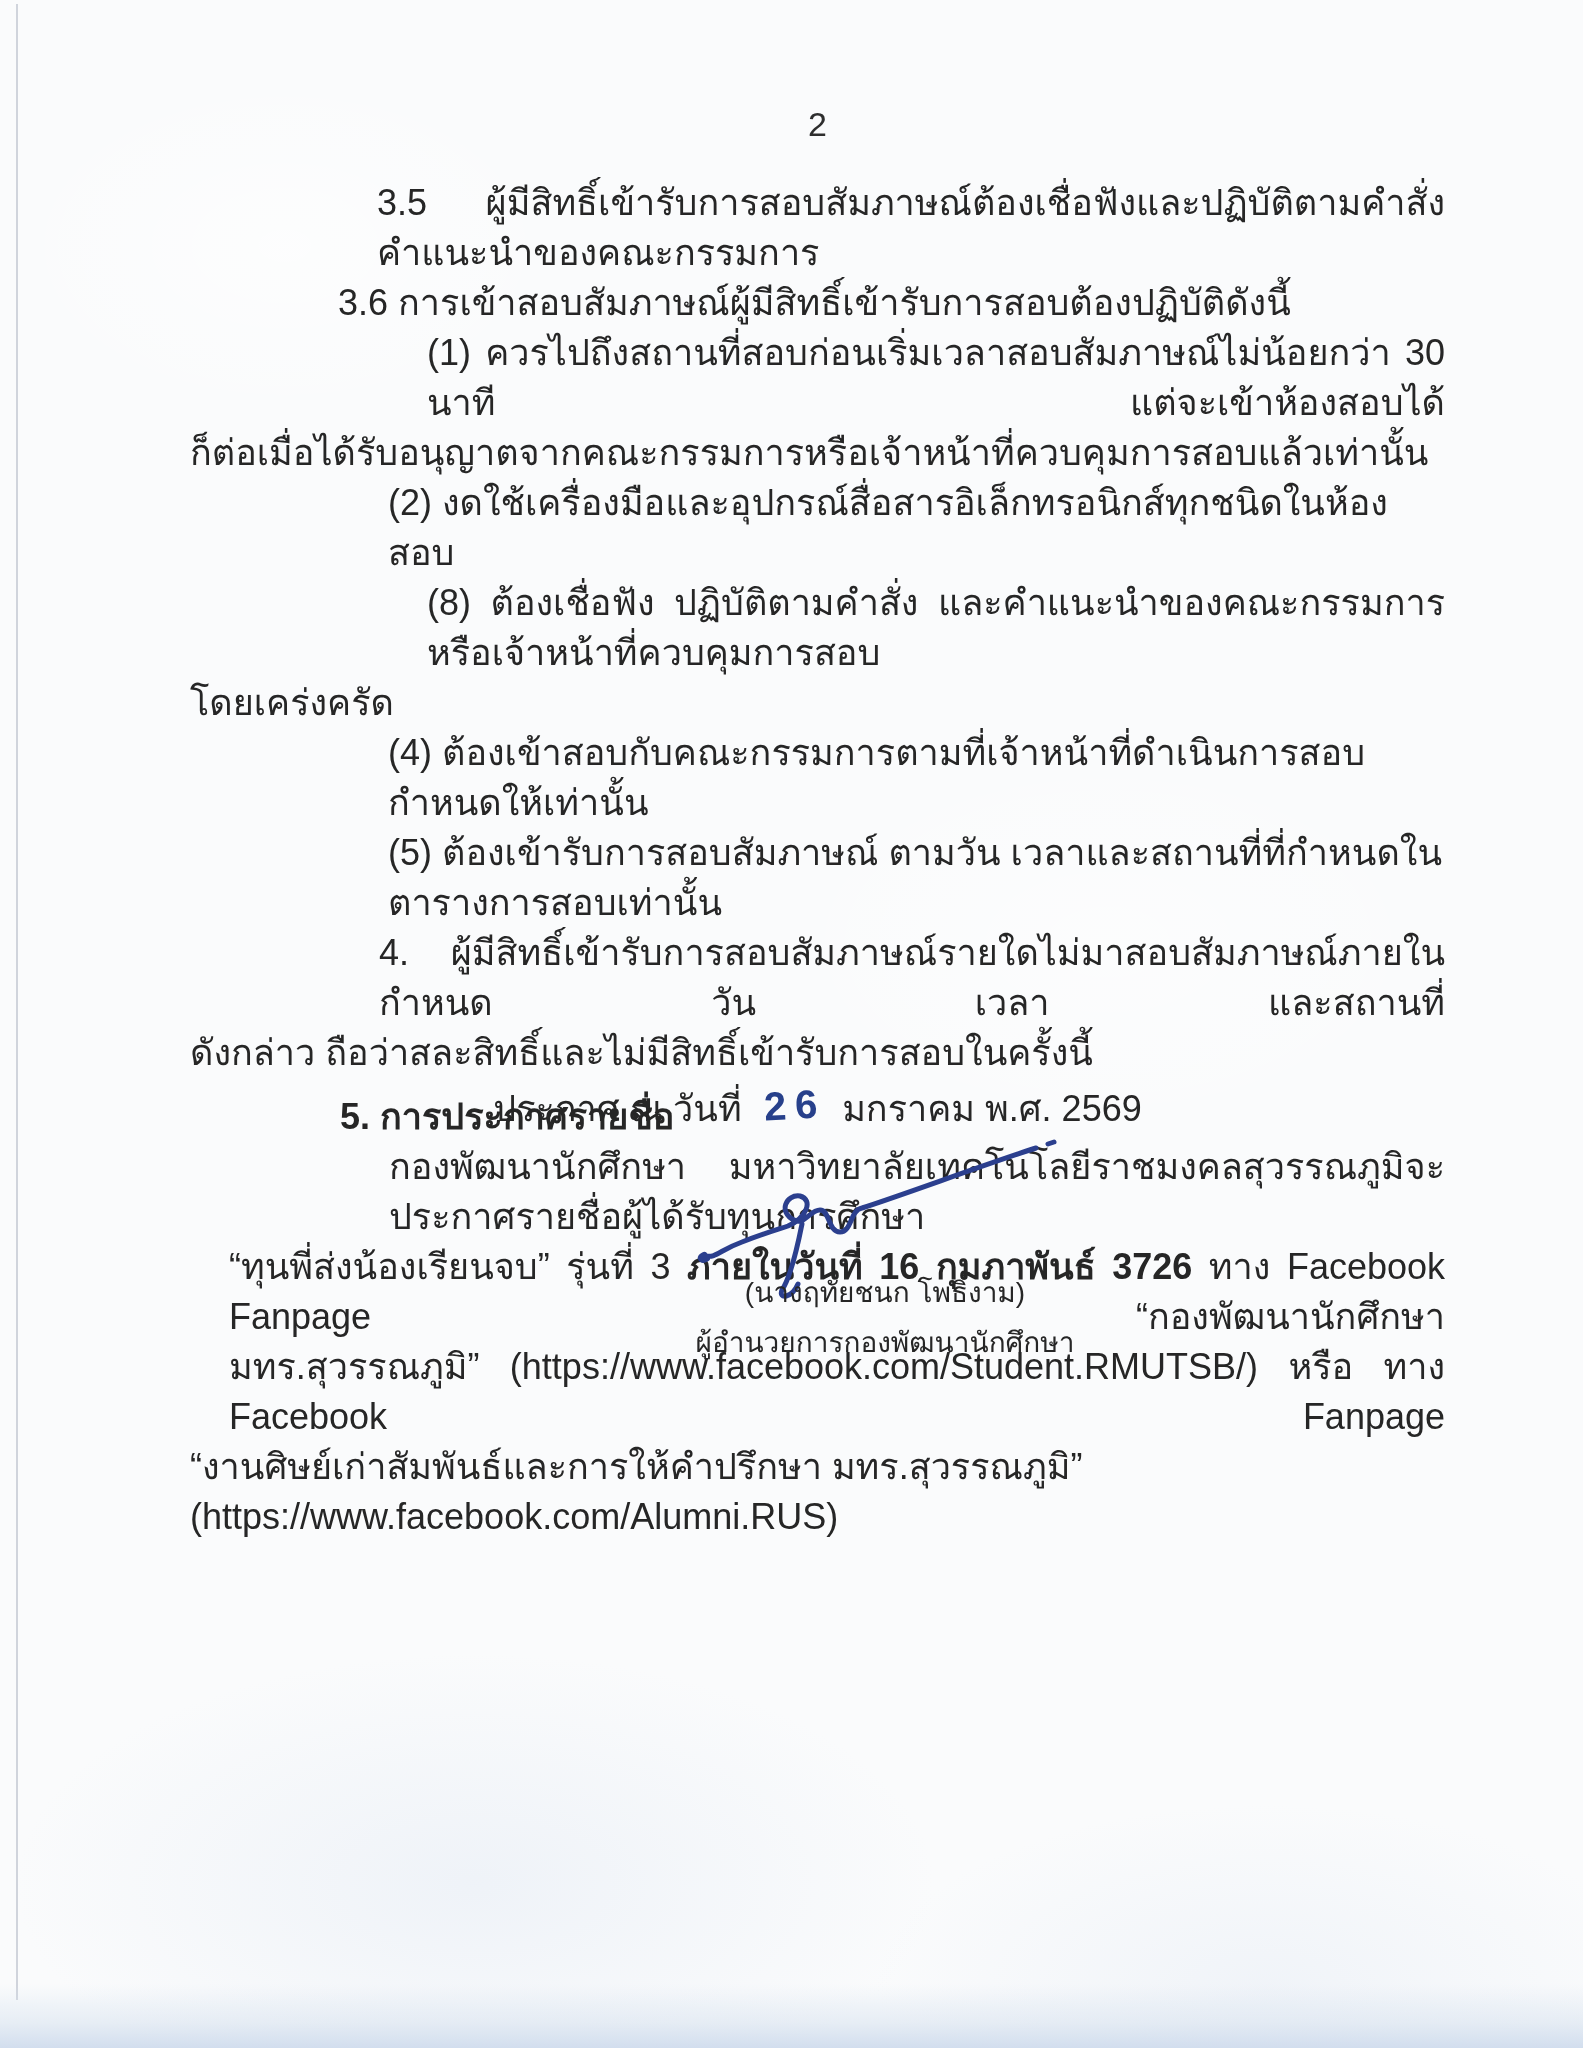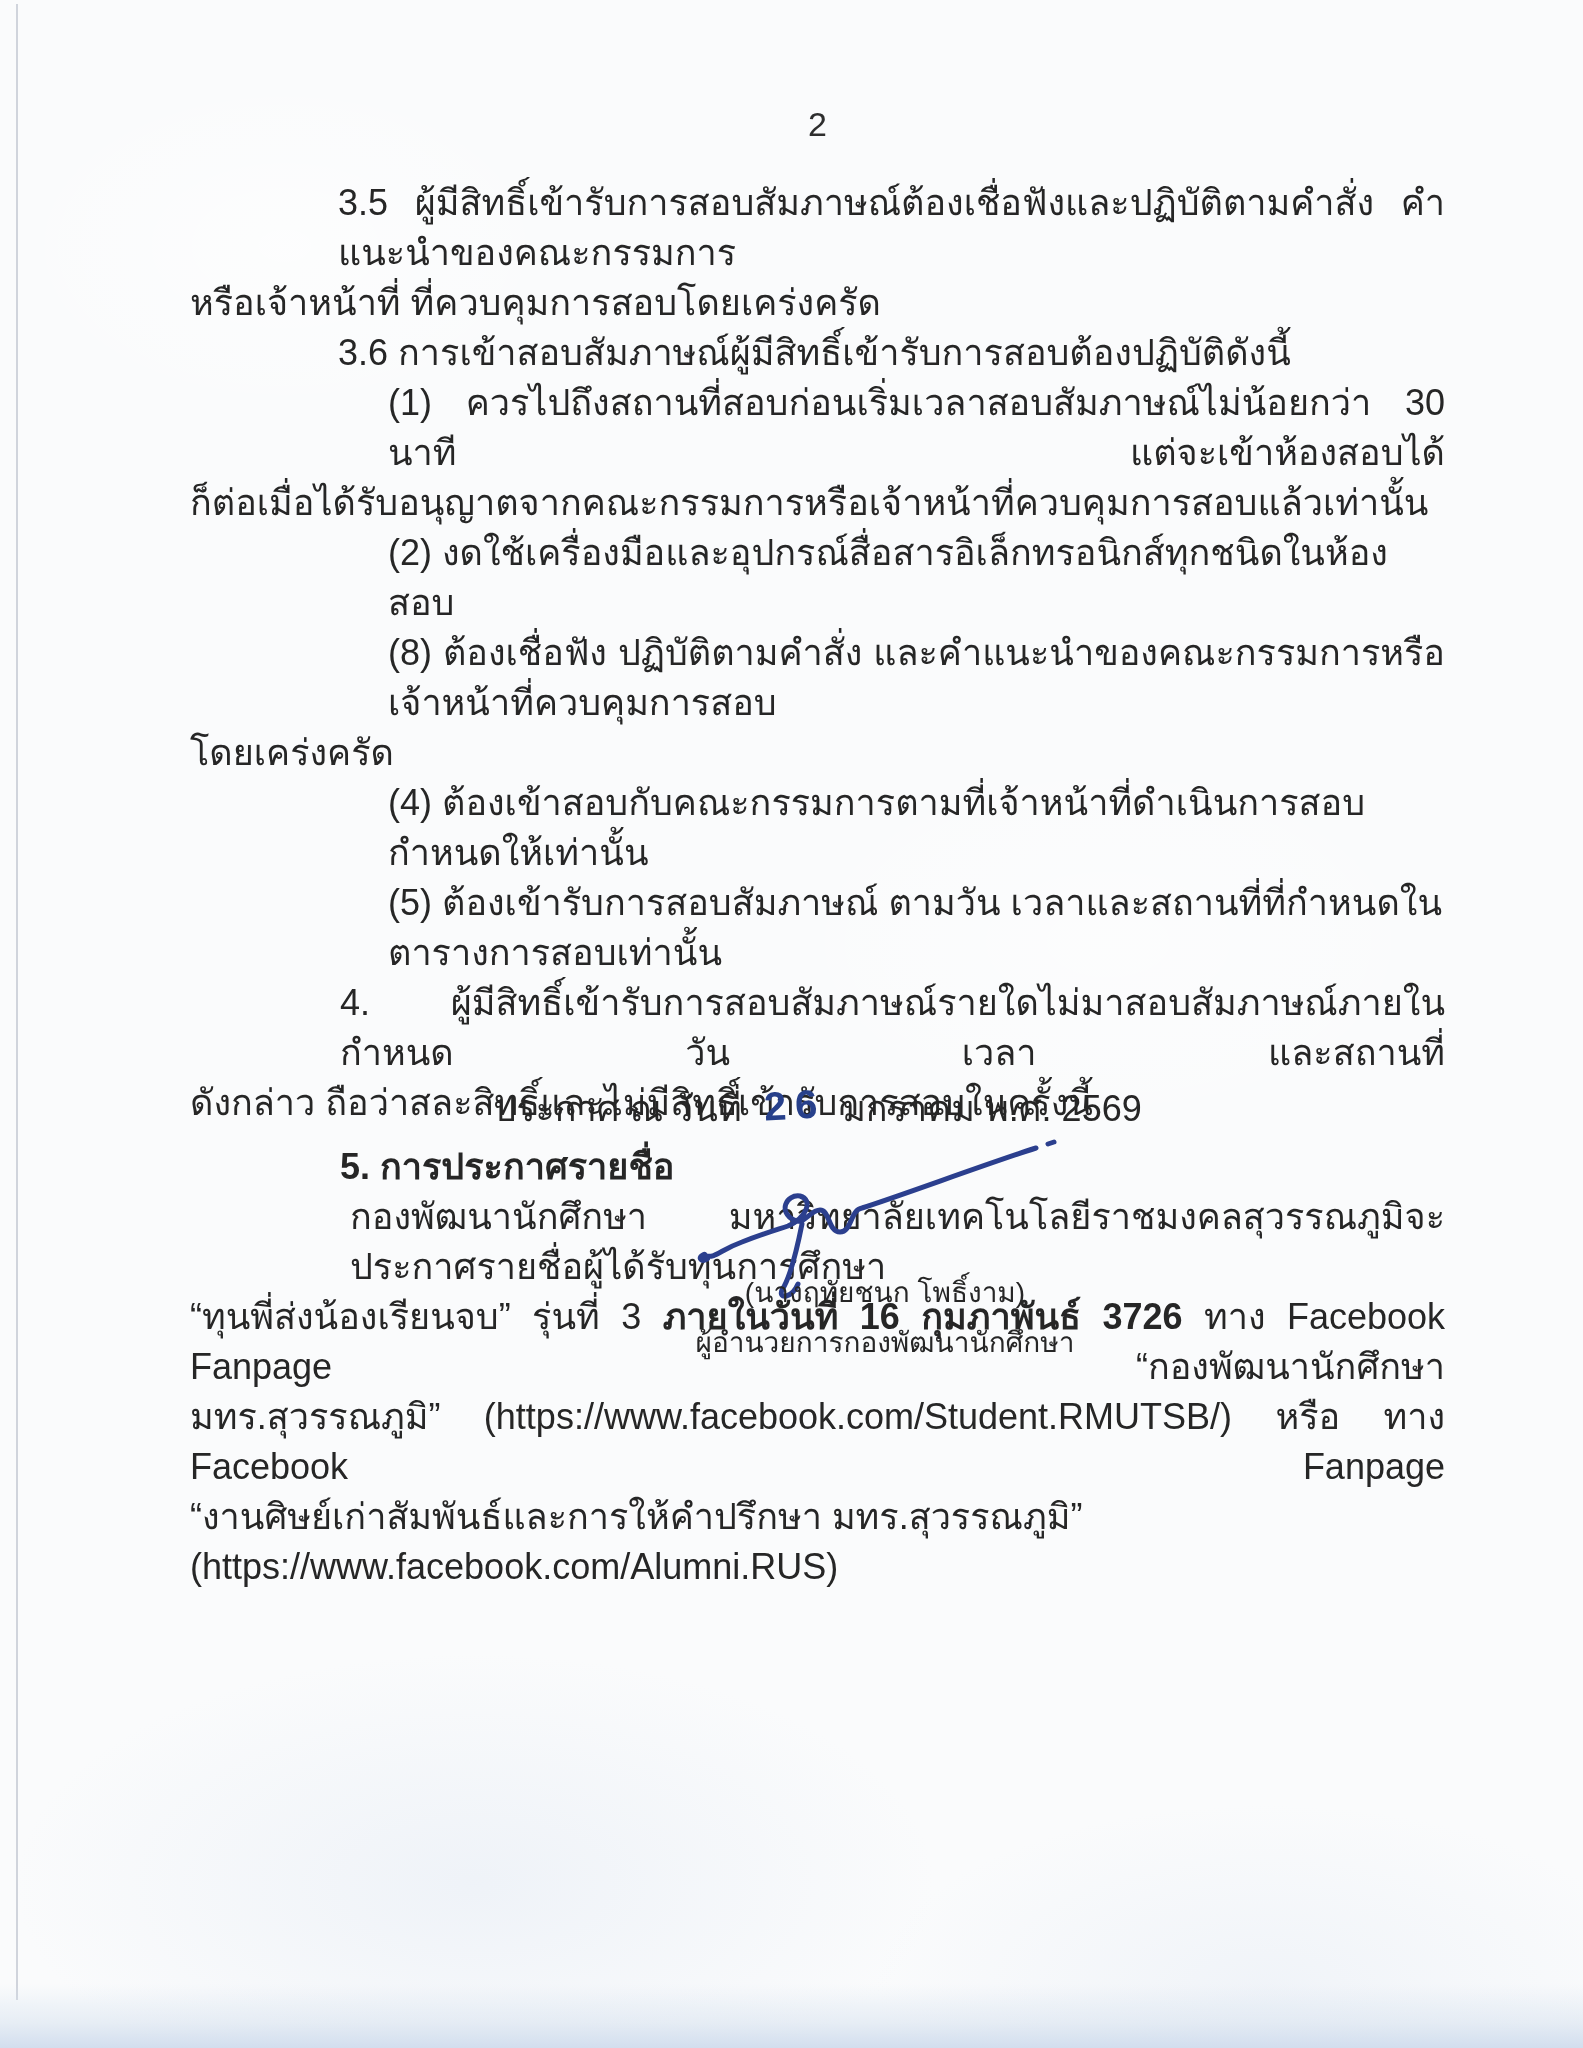--- a/index.html
+++ b/index.html
@@ -35,21 +35,21 @@
   }
   .doc-column{
     position:absolute;left:190px;top:178px;width:1255px;
     font-size:36px;
   }
   .line{min-height:50px;line-height:50px;white-space:normal;}
   .ind-a{padding-left:148px;}   
   .ind-b{padding-left:198px;}   
   .ind-c{padding-left:150px;}   
   .ind-d{padding-left:160px;}   
-  .just{text-align:justify;text-align-last:justify;}
+  .just{text-align:justify;text-align-last:justify;margin-left:39px;}
   .heading{margin-top:14px;font-weight:700;}
   .bold-seg{font-weight:700;}
   .announce{
     position:absolute;left:190px;top:1082px;width:1255px;
     text-align:center;font-size:36px;line-height:50px;
   }
   .handwritten-day{
     display:inline-block;color:#27408b;font-size:40px;font-weight:600;
     letter-spacing:9px;padding:0 16px 0 22px;transform:rotate(-3deg) translateY(-2px);
   }
@@ -65,21 +65,20 @@
 
 <div class="paper"></div>
 <div class="scan-tint"></div>
 <div class="scan-left-line"></div>
 <div class="scan-bottom-band"></div>
 
 <div class="page-num">2</div>
 
 <div class="doc-column">
   <div class="line ind-a just">3.5 ผู้มีสิทธิ์เข้ารับการสอบสัมภาษณ์ต้องเชื่อฟังและปฏิบัติตามคำสั่ง คำแนะนำของคณะกรรมการ</div>
-  <div class="line">หรือเจ้าหน้าที่ ที่ควบคุมการสอบโดยเคร่งครัด</div>
   <div class="line ind-a">3.6 การเข้าสอบสัมภาษณ์ผู้มีสิทธิ์เข้ารับการสอบต้องปฏิบัติดังนี้</div>
   <div class="line ind-b just">(1) ควรไปถึงสถานที่สอบก่อนเริ่มเวลาสอบสัมภาษณ์ไม่น้อยกว่า 30 นาที แต่จะเข้าห้องสอบได้</div>
   <div class="line">ก็ต่อเมื่อได้รับอนุญาตจากคณะกรรมการหรือเจ้าหน้าที่ควบคุมการสอบแล้วเท่านั้น</div>
   <div class="line ind-b">(2) งดใช้เครื่องมือและอุปกรณ์สื่อสารอิเล็กทรอนิกส์ทุกชนิดในห้องสอบ</div>
   <div class="line ind-b just">(8) ต้องเชื่อฟัง ปฏิบัติตามคำสั่ง และคำแนะนำของคณะกรรมการหรือเจ้าหน้าที่ควบคุมการสอบ</div>
   <div class="line">โดยเคร่งครัด</div>
   <div class="line ind-b">(4) ต้องเข้าสอบกับคณะกรรมการตามที่เจ้าหน้าที่ดำเนินการสอบกำหนดให้เท่านั้น</div>
   <div class="line ind-b">(5) ต้องเข้ารับการสอบสัมภาษณ์ ตามวัน เวลาและสถานที่ที่กำหนดในตารางการสอบเท่านั้น</div>
   <div class="line ind-c just">4. ผู้มีสิทธิ์เข้ารับการสอบสัมภาษณ์รายใดไม่มาสอบสัมภาษณ์ภายในกำหนด วัน เวลา และสถานที่</div>
   <div class="line">ดังกล่าว ถือว่าสละสิทธิ์และไม่มีสิทธิ์เข้ารับการสอบในครั้งนี้</div>

